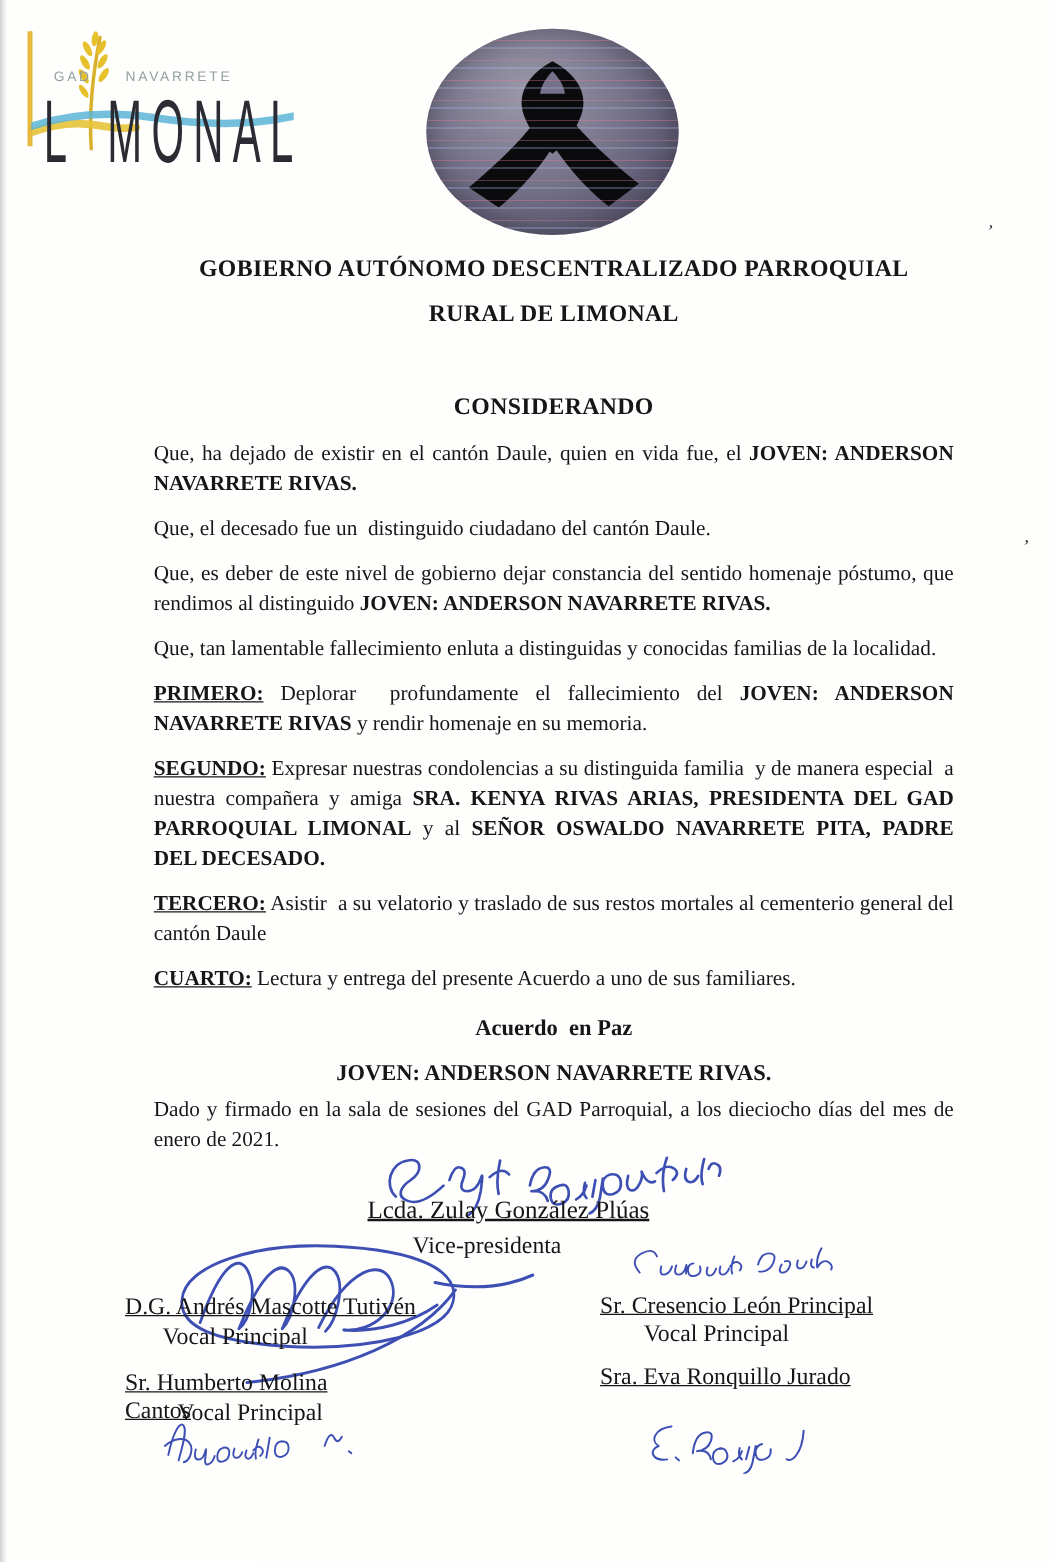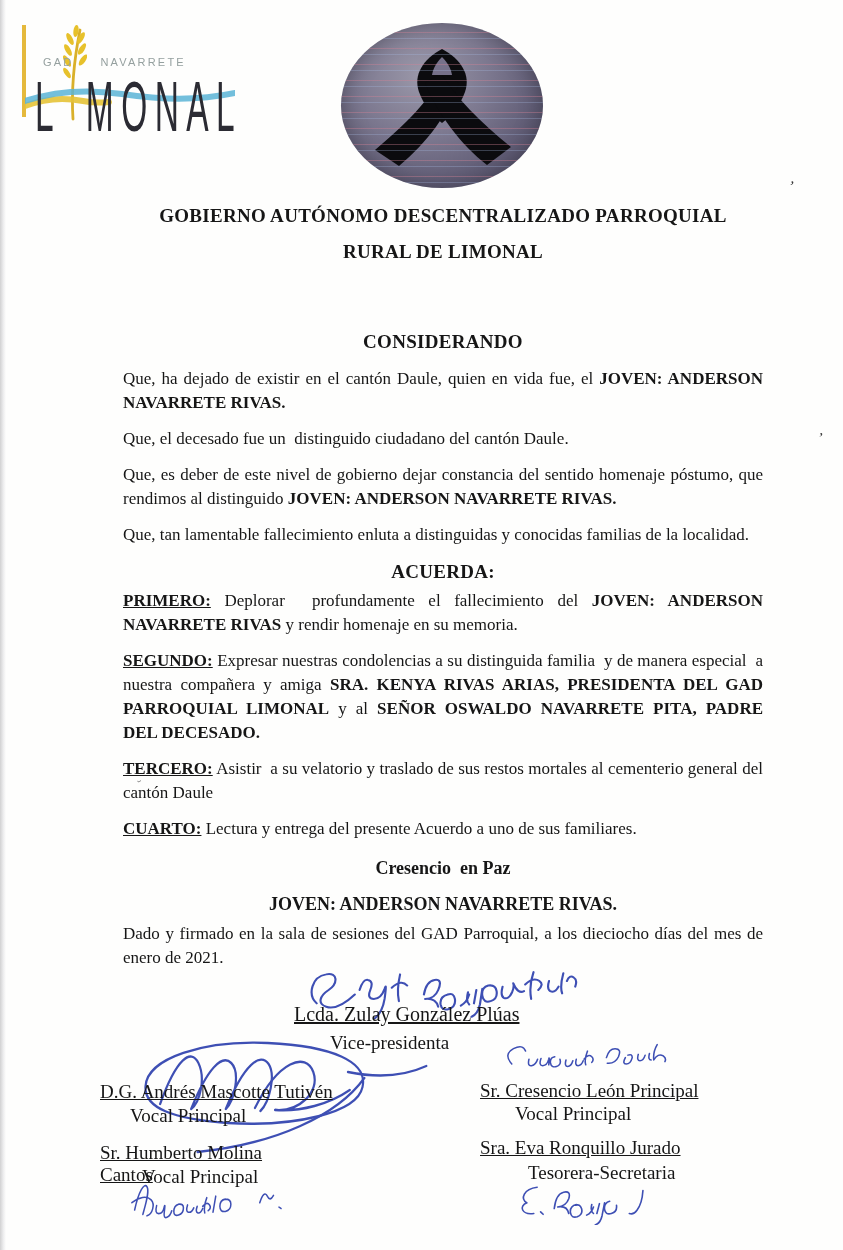--- a/index.html
+++ b/index.html
@@ -27,21 +27,21 @@
        box-shadow:inset 0 0 22px rgba(0,0,0,.28);}
   .ribbon-oval::after{content:"";position:absolute;inset:0;border-radius:50%;
        background:repeating-linear-gradient(180deg, rgba(0,0,0,0) 0 9px, rgba(212,130,150,.38) 9px 10px,
                   rgba(0,0,0,0) 10px 15px, rgba(165,185,225,.30) 15px 16px);}
   .ribbon-svg{position:absolute;left:0;top:0;}
   
   .content{position:absolute;left:111px;top:195px;width:664px;}
   .heading{font-size:19px;font-weight:bold;text-align:center;line-height:26px;letter-spacing:.3px;}
   .title1{margin-top:8px;}
   .title2{margin-top:10px;}
-  .h-considerando{margin-top:64px;}
+  .h-considerando{margin-top:48px;}
   .para{margin:12px;font-size:17px;line-height:24px;text-align:justify;white-space:pre-wrap;}
   .center-bold{font-size:18px;font-weight:bold;text-align:center;line-height:24px;white-space:pre-wrap;}
   .b{font-weight:700;}
   .u{text-decoration:underline;}
   .mt4{margin-top:4px;}.mt6{margin-top:6px;}.mt8{margin-top:8px;}.mt9{margin-top:9px;}
   .mt10{margin-top:10px;}.mt11{margin-top:11px;}.mt12{margin-top:12px;}.mt15{margin-top:15px;}
   
   .signatures{position:relative;height:299px;}
   .signatures svg,.sig-name,.sig-role{position:absolute;}
   .sig-name{font-size:19px;text-decoration:underline;text-align:left;line-height:22px;}
@@ -115,28 +115,27 @@
     <div class="heading title1">GOBIERNO AUTÓNOMO DESCENTRALIZADO PARROQUIAL</div>
     <div class="heading title2">RURAL DE LIMONAL</div>
 
     <div class="heading h-considerando">CONSIDERANDO</div>
 
     <p class="para mt12"><span>Que, ha dejado de existir en el cantón Daule, quien en vida fue, el </span><span class="b">JOVEN: ANDERSON NAVARRETE RIVAS.</span></p>
     <p class="para mt10"><span>Que, el decesado fue un  distinguido ciudadano del cantón Daule.</span></p>
     <p class="para mt9"><span>Que, es deber de este nivel de gobierno dejar constancia del sentido homenaje póstumo, que rendimos al distinguido </span><span class="b">JOVEN: ANDERSON NAVARRETE RIVAS.</span></p>
     <p class="para mt11"><span>Que, tan lamentable fallecimiento enluta a distinguidas y conocidas familias de la localidad.</span></p>
 
-    <div class="heading mt9">ACUERDA:</div>
 
     <p class="para mt4"><span class="b u">PRIMERO:</span><span> Deplorar  profundamente el fallecimiento del </span><span class="b">JOVEN: ANDERSON NAVARRETE RIVAS</span><span> y rendir homenaje en su memoria.</span></p>
     <p class="para mt12"><span class="b u">SEGUNDO:</span><span> Expresar nuestras condolencias a su distinguida familia  y de manera especial  a nuestra compañera y amiga </span><span class="b">SRA. KENYA RIVAS ARIAS, PRESIDENTA DEL GAD PARROQUIAL LIMONAL</span><span> y al </span><span class="b">SEÑOR OSWALDO NAVARRETE PITA, PADRE DEL DECESADO.</span></p>
     <p class="para mt6"><span class="b u">TERCERO:</span><span> Asistir  a su velatorio y traslado de sus restos mortales al cementerio general del cantón Daule</span></p>
     <p class="para mt8"><span class="b u">CUARTO:</span><span> Lectura y entrega del presente Acuerdo a uno de sus familiares.</span></p>
 
-    <div class="center-bold mt15">Cresencio  en Paz</div>
+    <div class="center-bold mt15">Acuerdo  en Paz</div>
     <div class="center-bold mt12">JOVEN: ANDERSON NAVARRETE RIVAS.</div>
 
     <p class="para mt6">Dado y firmado en la sala de sesiones del GAD Parroquial, a los dieciocho días del mes de enero de 2021.</p>
 
     <div class="signatures">
 
       <svg class="sig sig-zulay" width="280" height="58" viewBox="0 0 235 52" preserveAspectRatio="none" stroke-width="1.8">
         <path d="M14,38 C6,30 10,14 22,12 C32,10 32,20 24,26 C17,31 14,38 22,41 C30,44 40,36 46,30"></path>
         <path d="M50,26 q3,-10 7,-9 q5,1 2,9 q-3,8 3,8 q6,0 9,-9 q2,-7 0,9 q-2,13 -9,18"></path>
         <path d="M84,12 q-3,14 -1,24 m-6,-12 q8,-8 13,-2"></path>
@@ -166,21 +165,20 @@
       <div class="sig-name l2name">Sr. Humberto Molina Cantos</div>
       <div class="sig-role l2role">Vocal Principal</div>
       <svg class="sig sig-humberto" width="165" height="48" viewBox="0 0 240 66" preserveAspectRatio="none" stroke-width="2.2">
         <path d="M14,44 C20,18 28,6 32,12 C36,18 30,36 26,50 M10,34 C20,26 32,24 38,30 C44,36 40,50 32,52"></path>
         <path d="M46,38 q-3,11 3,11 q6,0 8,-9 q2,-7 0,8 q-1,8 4,6 q5,-2 7,-9"></path>
         <path d="M78,36 q-7,2 -7,10 q0,7 7,5 q7,-2 7,-10 q0,-6 -7,-5 m13,1 q-3,9 1,10 q5,1 8,-6 m5,-2 q-3,8 1,9 q4,1 7,-6 m6,-15 q-5,13 -3,21 m-3,-9 q6,-7 10,-2 q3,4 -2,8 m11,-20 l-4,22 m18,-18 q-8,1 -8,10 q0,8 8,7 q8,-2 8,-10 q0,-7 -8,-7"></path>
         <path d="M196,34 q6,-18 11,-9 q4,8 9,-1 m8,16 q2,1 3,2"></path>
       </svg>
 
       <div class="sig-name r2name">Sra. Eva Ronquillo Jurado</div>
-      <div class="sig-role r2role">Tesorera-Secretaria</div>
       <svg class="sig sig-eva" width="145" height="46" viewBox="0 0 170 56" preserveAspectRatio="none" stroke-width="1.9" style="left:404px;top:197px;">
         <path d="M26,10 C10,12 6,24 14,29 C4,33 8,44 22,42 M30,40 l3,3"></path>
         <path d="M46,36 q2,-18 11,-20 q9,-2 6,8 q-3,9 -13,10 q11,-2 13,8 m9,-11 q-8,2 -7,10 q1,7 8,5 q7,-3 5,-10 q-2,-6 -7,-4 m13,12 q6,-3 8,-10 m-2,-3 q-2,8 2,11 m7,-12 l-3,12 m9,-13 l-3,16 q-2,9 -8,11 m17,-29 q-7,2 -6,10 q1,7 8,5 q7,-2 6,-10"></path>
         <path d="M150,14 q-1,16 -7,24 q-4,6 -9,4"></path>
       </svg>
     </div>
   </div>
 </div>
 
 </body></html>

